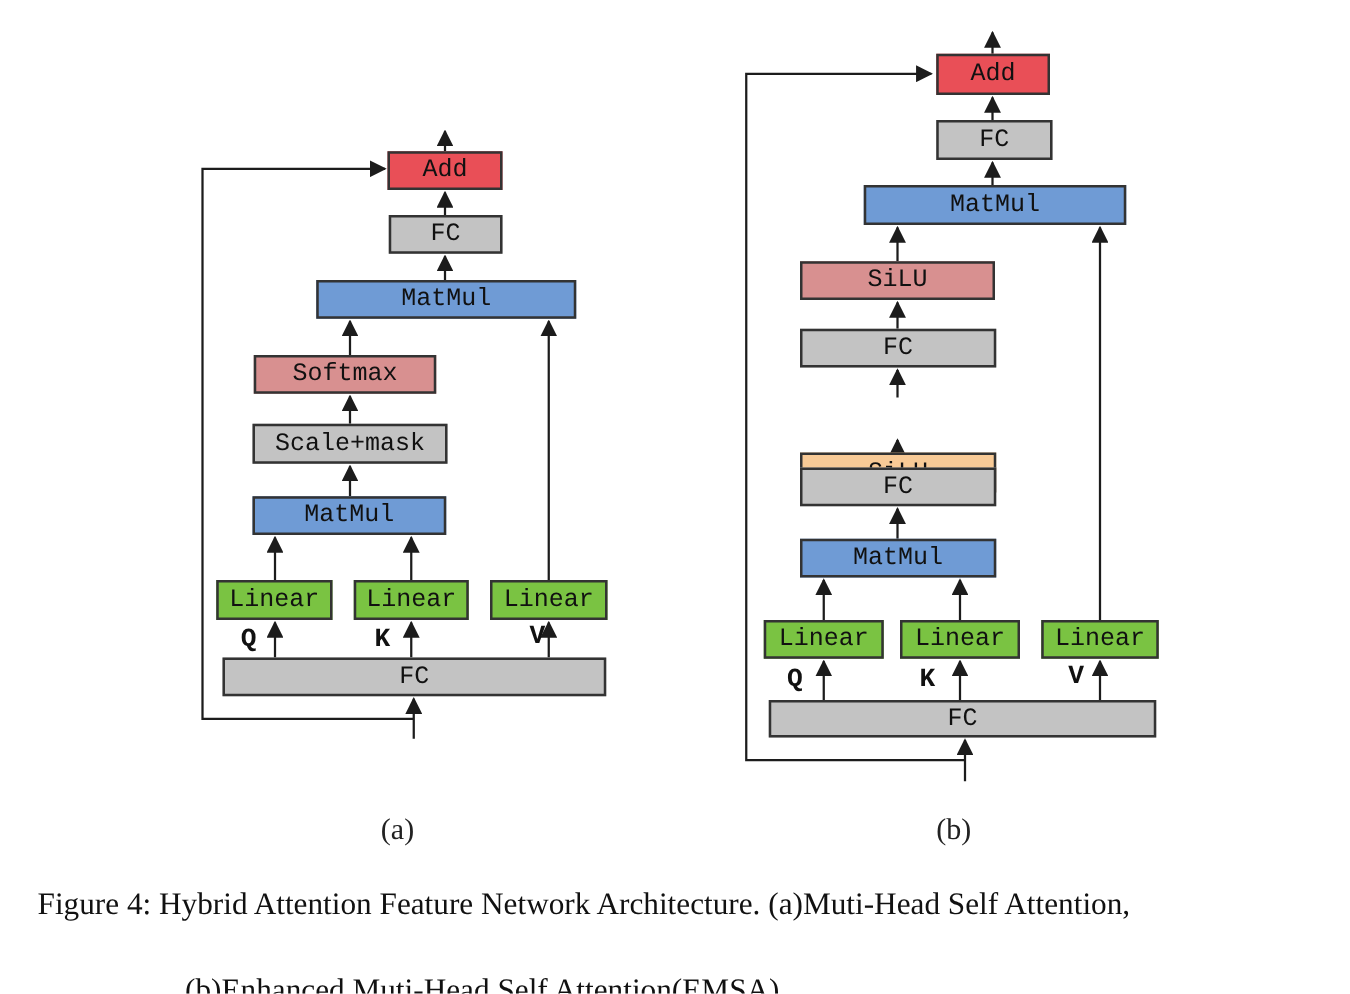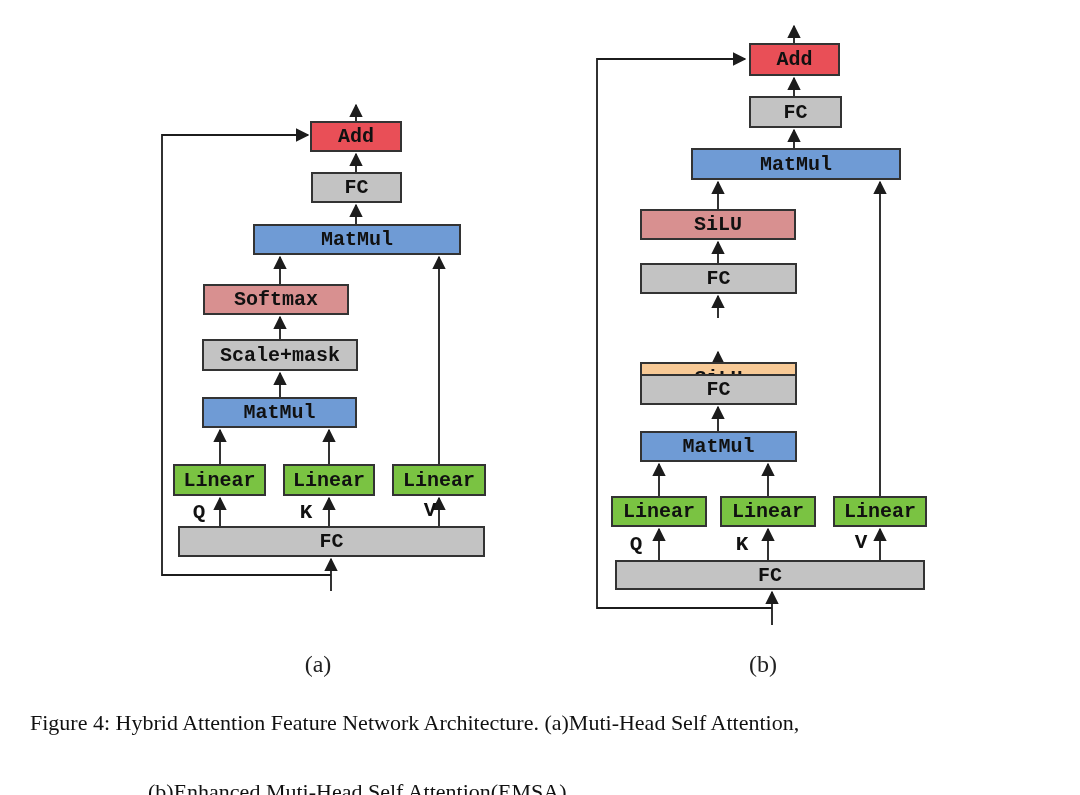--- a/index.html
+++ b/index.html
@@ -10,41 +10,41 @@
   .canvas {
     position: relative; width: 1080px; height: 795px; background: #ffffff;
     overflow: hidden; font-family: "Liberation Sans", sans-serif;
   }
   .wires { position: absolute; left: 0; top: 0; width: 1080px; height: 795px; z-index: 1; }
   .wires line, .wires polyline { stroke: #1c1c1c; stroke-width: 1.8; fill: none; }
   .node {
     position: absolute; z-index: 2; box-sizing: border-box;
     border: 2px solid var(--border);
     display: flex; align-items: center; justify-content: center;
-    font-family: "Liberation Mono", monospace; font-weight: 700;
+    font-family: "Liberation Mono", monospace; font-weight: 400;
     font-size: 20px; color: var(--ink); letter-spacing: 0px; white-space: nowrap;
   }
   .c-red   { background: var(--red); }
   .c-gray  { background: var(--gray); }
   .c-blue  { background: var(--blue); }
   .c-rose  { background: var(--rose); }
   .c-peach { background: var(--peach); margin-top: 44px; }
   .c-green { background: var(--green); }
   .qkv {
     position: absolute; z-index: 2; transform: translate(-50%, -50%);
     font-family: "Liberation Mono", monospace; font-weight: 700;
     font-size: 21px; color: var(--ink);
   }
   .subcap {
     position: absolute; z-index: 2; transform: translateX(-50%);
     font-family: "Liberation Serif", serif; font-size: 24px; color: #222222;
   }
   .capline {
     position: absolute; z-index: 2; white-space: nowrap;
-    font-family: "Liberation Serif", serif; font-size: 22px; color: var(--ink);
+    font-family: "Liberation Serif", serif; font-size: 25px; color: var(--ink);
   }
   .capline.l1 { left: 30px;  top: 710px; }
   .capline.l2 { left: 148px; top: 743px; margin-top: 36px; }
 </style>
 </head>
 <body>
 
 <div class="canvas">
 
   <svg class="wires" viewBox="0 0 1080 795" xmlns="http://www.w3.org/2000/svg">

